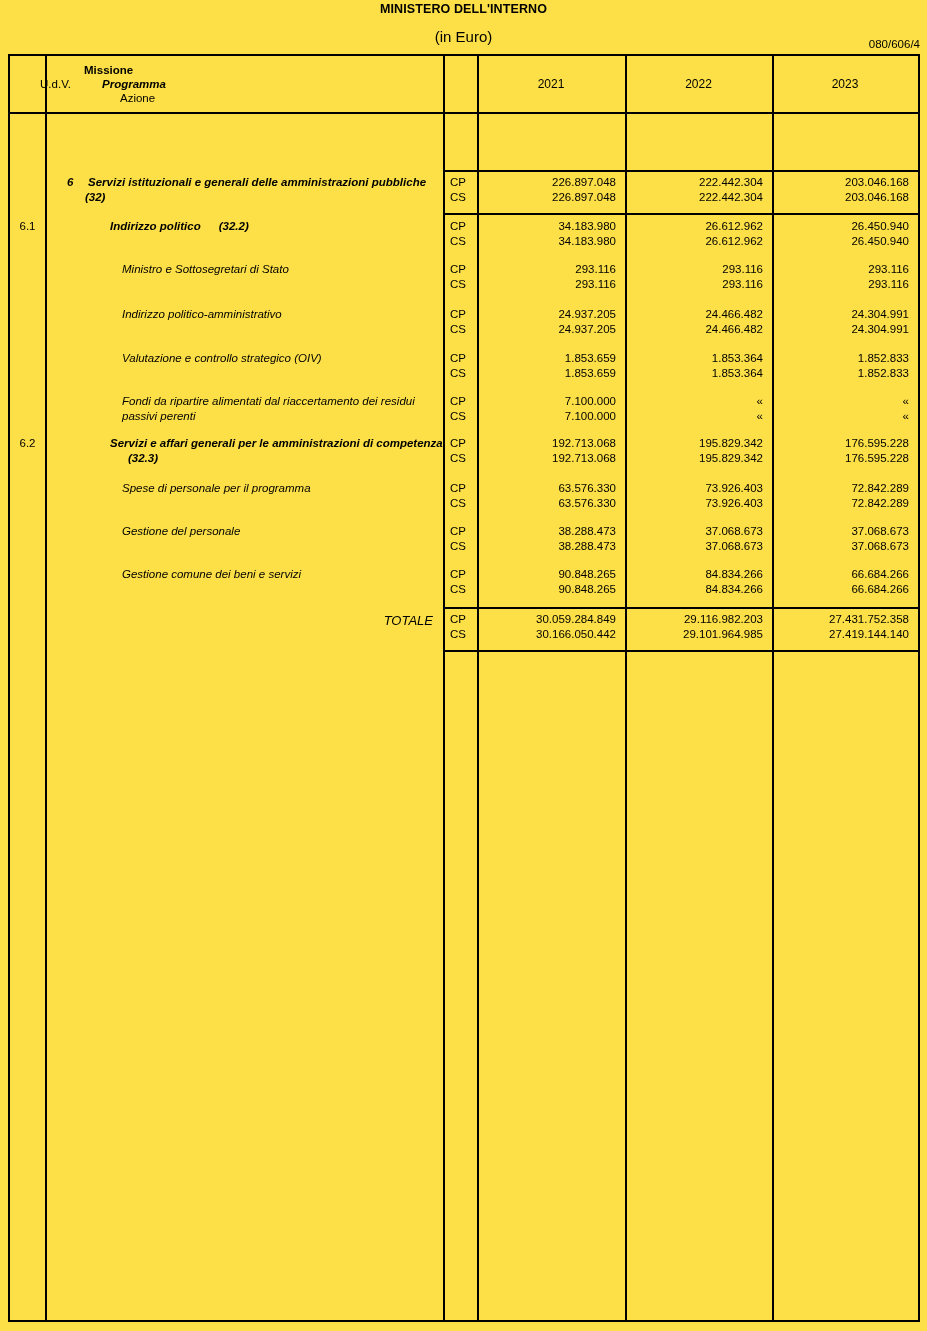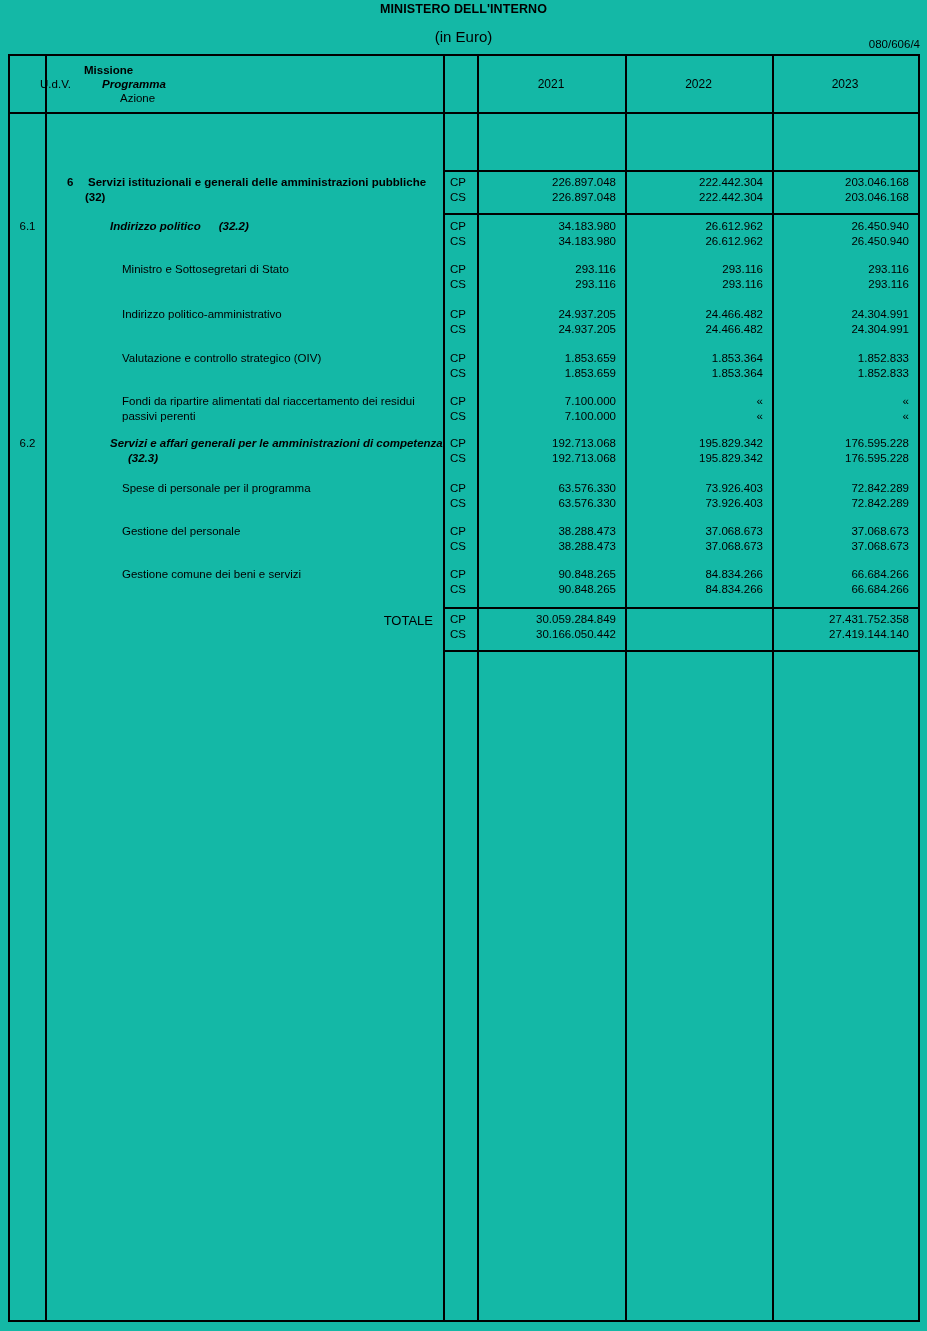--- a/index.html
+++ b/index.html
@@ -10,21 +10,21 @@
   body {
     font-family: "Liberation Sans", sans-serif;
     color: #000000;
     -webkit-font-smoothing: antialiased;
   }
   #page {
     position: relative;
     width: 927px;
     height: 1331px;
     overflow: hidden;
-    background: #14b8a6;
+    background: #fde047;
   }
 
   
   .doc-title {
     position: absolute;
     left: 0;
     top: 2px;
     width: 927px;
     text-align: center;
     font-size: 12.5px;
@@ -158,20 +158,21 @@
   .row .label {
     position: absolute;
     left: 35px;
     top: 0;
     width: 398px;
     height: 44px;
     box-sizing: border-box;
     padding-top: 3px;
     font-size: 11.5px;
     line-height: 15px;
+    font-style: italic;
   }
 
   
   .label.lv-mission { padding-left: 22px; font-weight: bold; }
   .label.lv-mission .num {
     display: inline-block;
     width: 21px;
   }
   .label.lv-program { padding-left: 65px; font-weight: bold; font-style: italic; }
   .label.lv-action  { padding-left: 77px; }
@@ -476,20 +477,24 @@
           <div class="label lv-total">TOTALE</div>
           <div class="cpcs">
             <div>CP</div>
             <div>CS</div>
           </div>
           <div class="vals">
             <div class="valcol c1">
               <div>30.059.284.849</div>
               <div>30.166.050.442</div>
             </div>
+            <div class="valcol c2">
+              <div>29.116.982.203</div>
+              <div>29.101.964.985</div>
+            </div>
             <div class="valcol c3">
               <div>27.431.752.358</div>
               <div>27.419.144.140</div>
             </div>
           </div>
         </div>
         <div class="numrule" style="top: 56px;"></div>
         <div class="numrule" style="top: 99px;"></div>
         <div class="numrule" style="top: 493px;"></div>
         <div class="numrule" style="top: 536px;"></div>

